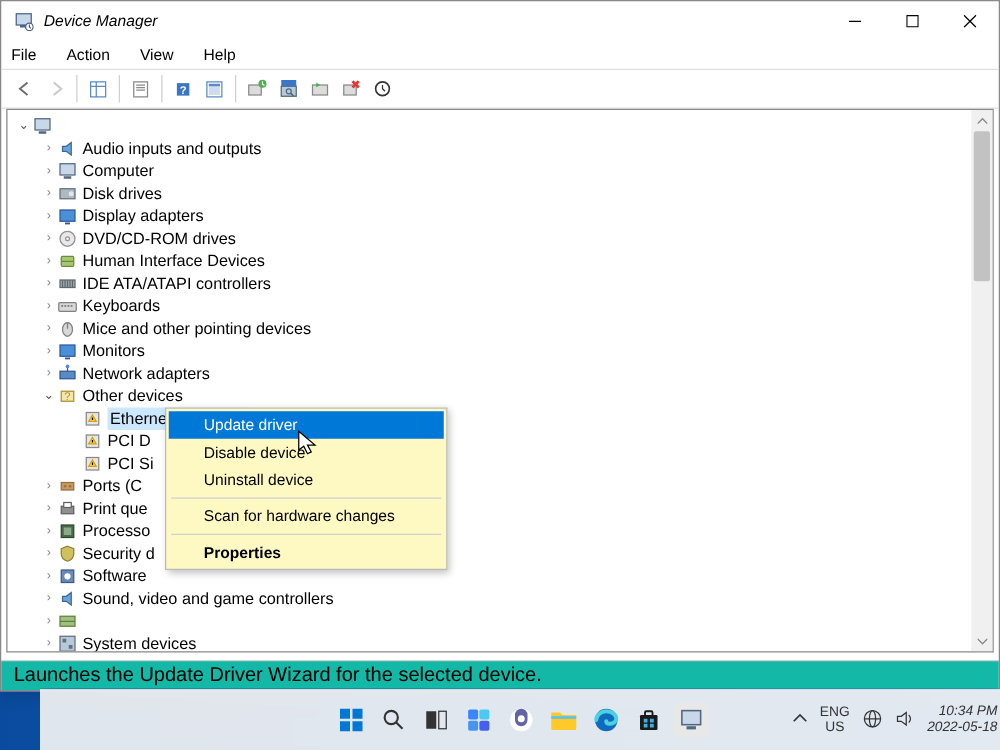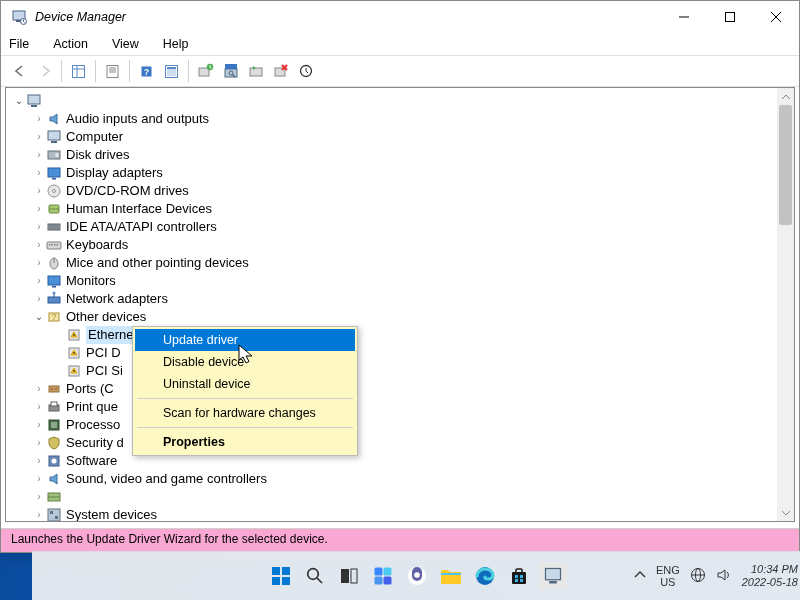--- a/index.html
+++ b/index.html
@@ -20,21 +20,21 @@
   .node { display:flex; align-items:center; height:18px; line-height:18px; white-space:nowrap; }
   .chev { width:14px; text-align:center; color:#888; font-size:10px; user-select:none; }
   .chev.open { color:#555; }
   .ico { width:16px; height:16px; margin-right:4px; display:flex; align-items:center; justify-content:center; }
   .selbg { background:#cce8ff; }
   .ctxmenu { position:absolute; left:132px; top:326px; width:220px; background:#fef9c3; border:1px solid #bababa; box-shadow:2px 2px 6px rgba(0,0,0,0.25); padding:2px; font-size:12.5px; z-index:10; }
   .ctxitem { padding:4px 8px 4px 28px; }
   .ctxitem.hl { background:#0078d7; color:#fff; }
   .ctxitem.bold { font-weight:600; }
   .ctxsep { height:1px; background:#d0d0d0; margin:3px 2px; }
-  .status { position:absolute; left:0; right:0; bottom:0; height:24px; border-top:1px solid #d0d0d0; background:#f9a8d4; padding:3px 10px; font-size:12px; box-sizing:border-box; }
+  .status { position:absolute; left:0; right:0; bottom:0; height:24px; border-top:1px solid #d0d0d0; background:#14b8a6; padding:3px 10px; font-size:16px; box-sizing:border-box; }
   .taskbar { position:absolute; left:0; bottom:0; width:800px; height:48px; background:rgba(243,243,243,0.92); backdrop-filter:blur(8px); border-top:1px solid rgba(0,0,0,0.06); display:flex; align-items:center;margin-left:32px; }
   .tb-center { position:absolute; left:50%; transform:translateX(-55%); display:flex; gap:6px; align-items:center; }
   .tb-icon { width:28px; height:28px; display:flex; align-items:center; justify-content:center; border-radius:4px; }
   .tb-right { position:absolute; right:8px; display:flex; align-items:center; gap:10px; font-size:11px; color:#333; }
   .tb-time { text-align:right; line-height:13px;font-style:italic; }
   .cursor { position:absolute; left:238px; top:344px; z-index:20; pointer-events:none; }
   .bg-taskbar-blur { position:absolute; bottom:0; width:800px; height:48px; background:linear-gradient(to right,#0a4b9e,#1a6fd8); }
 </style>
 </head>
 <body>

